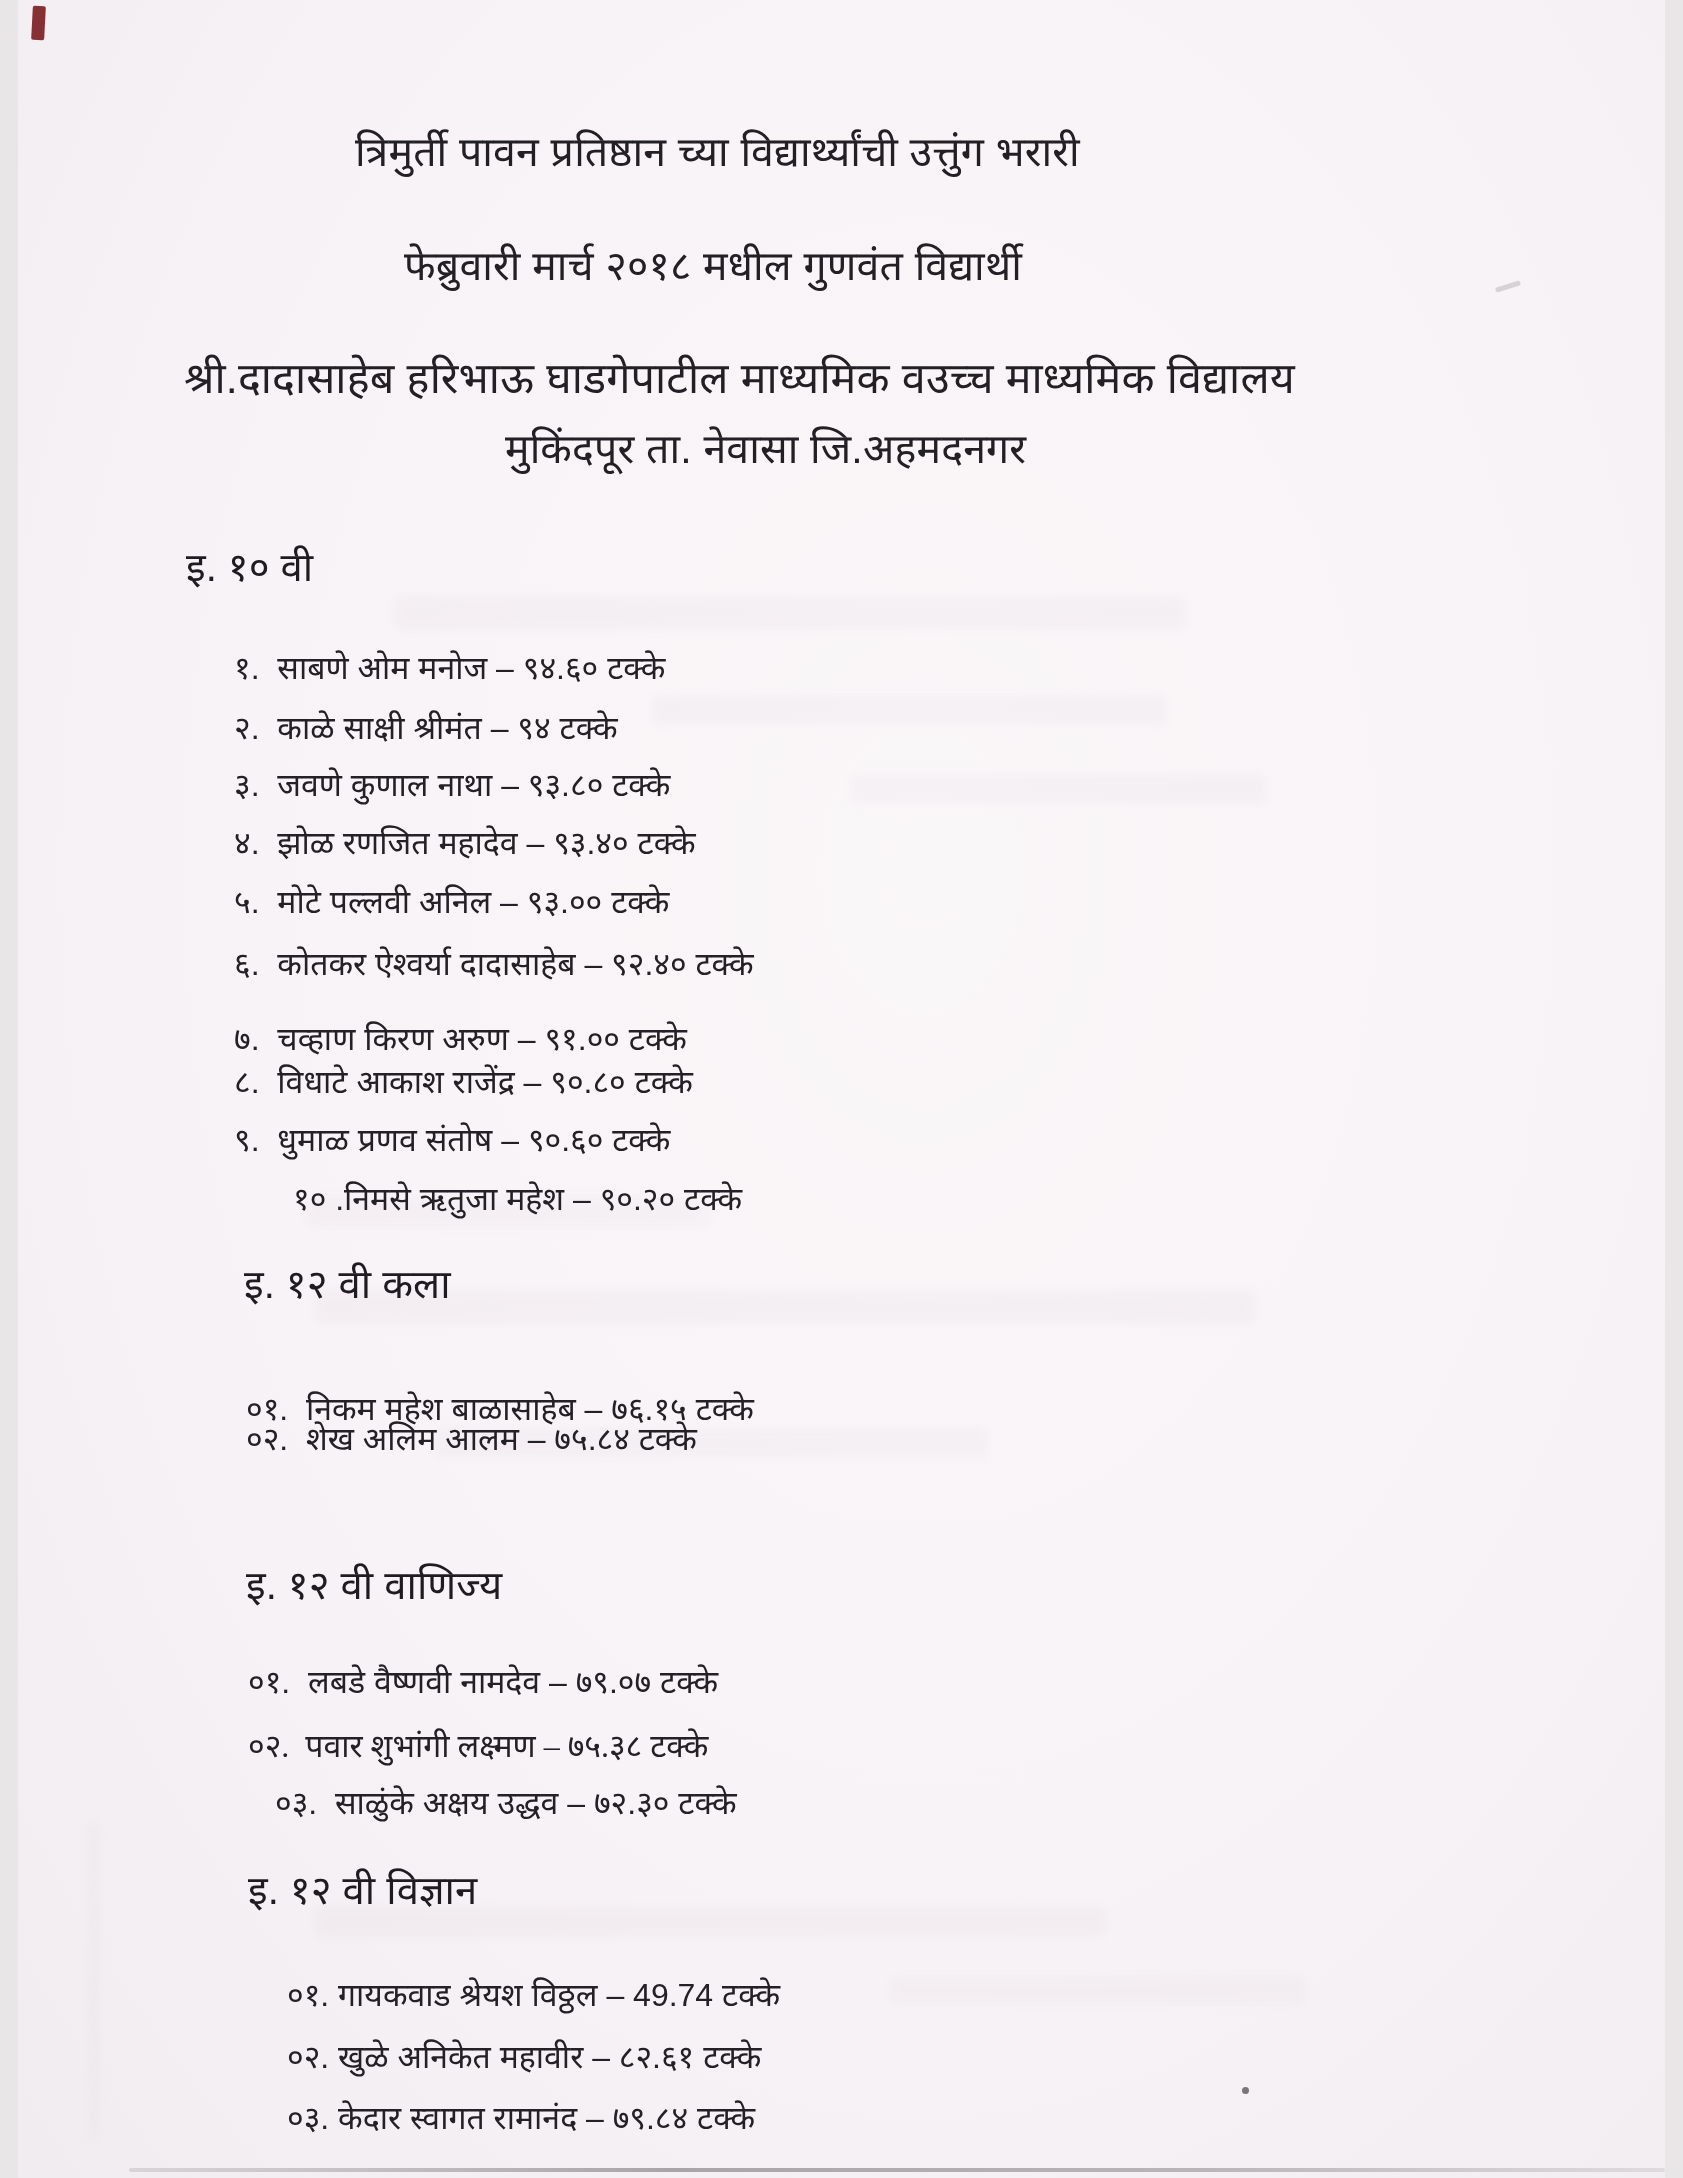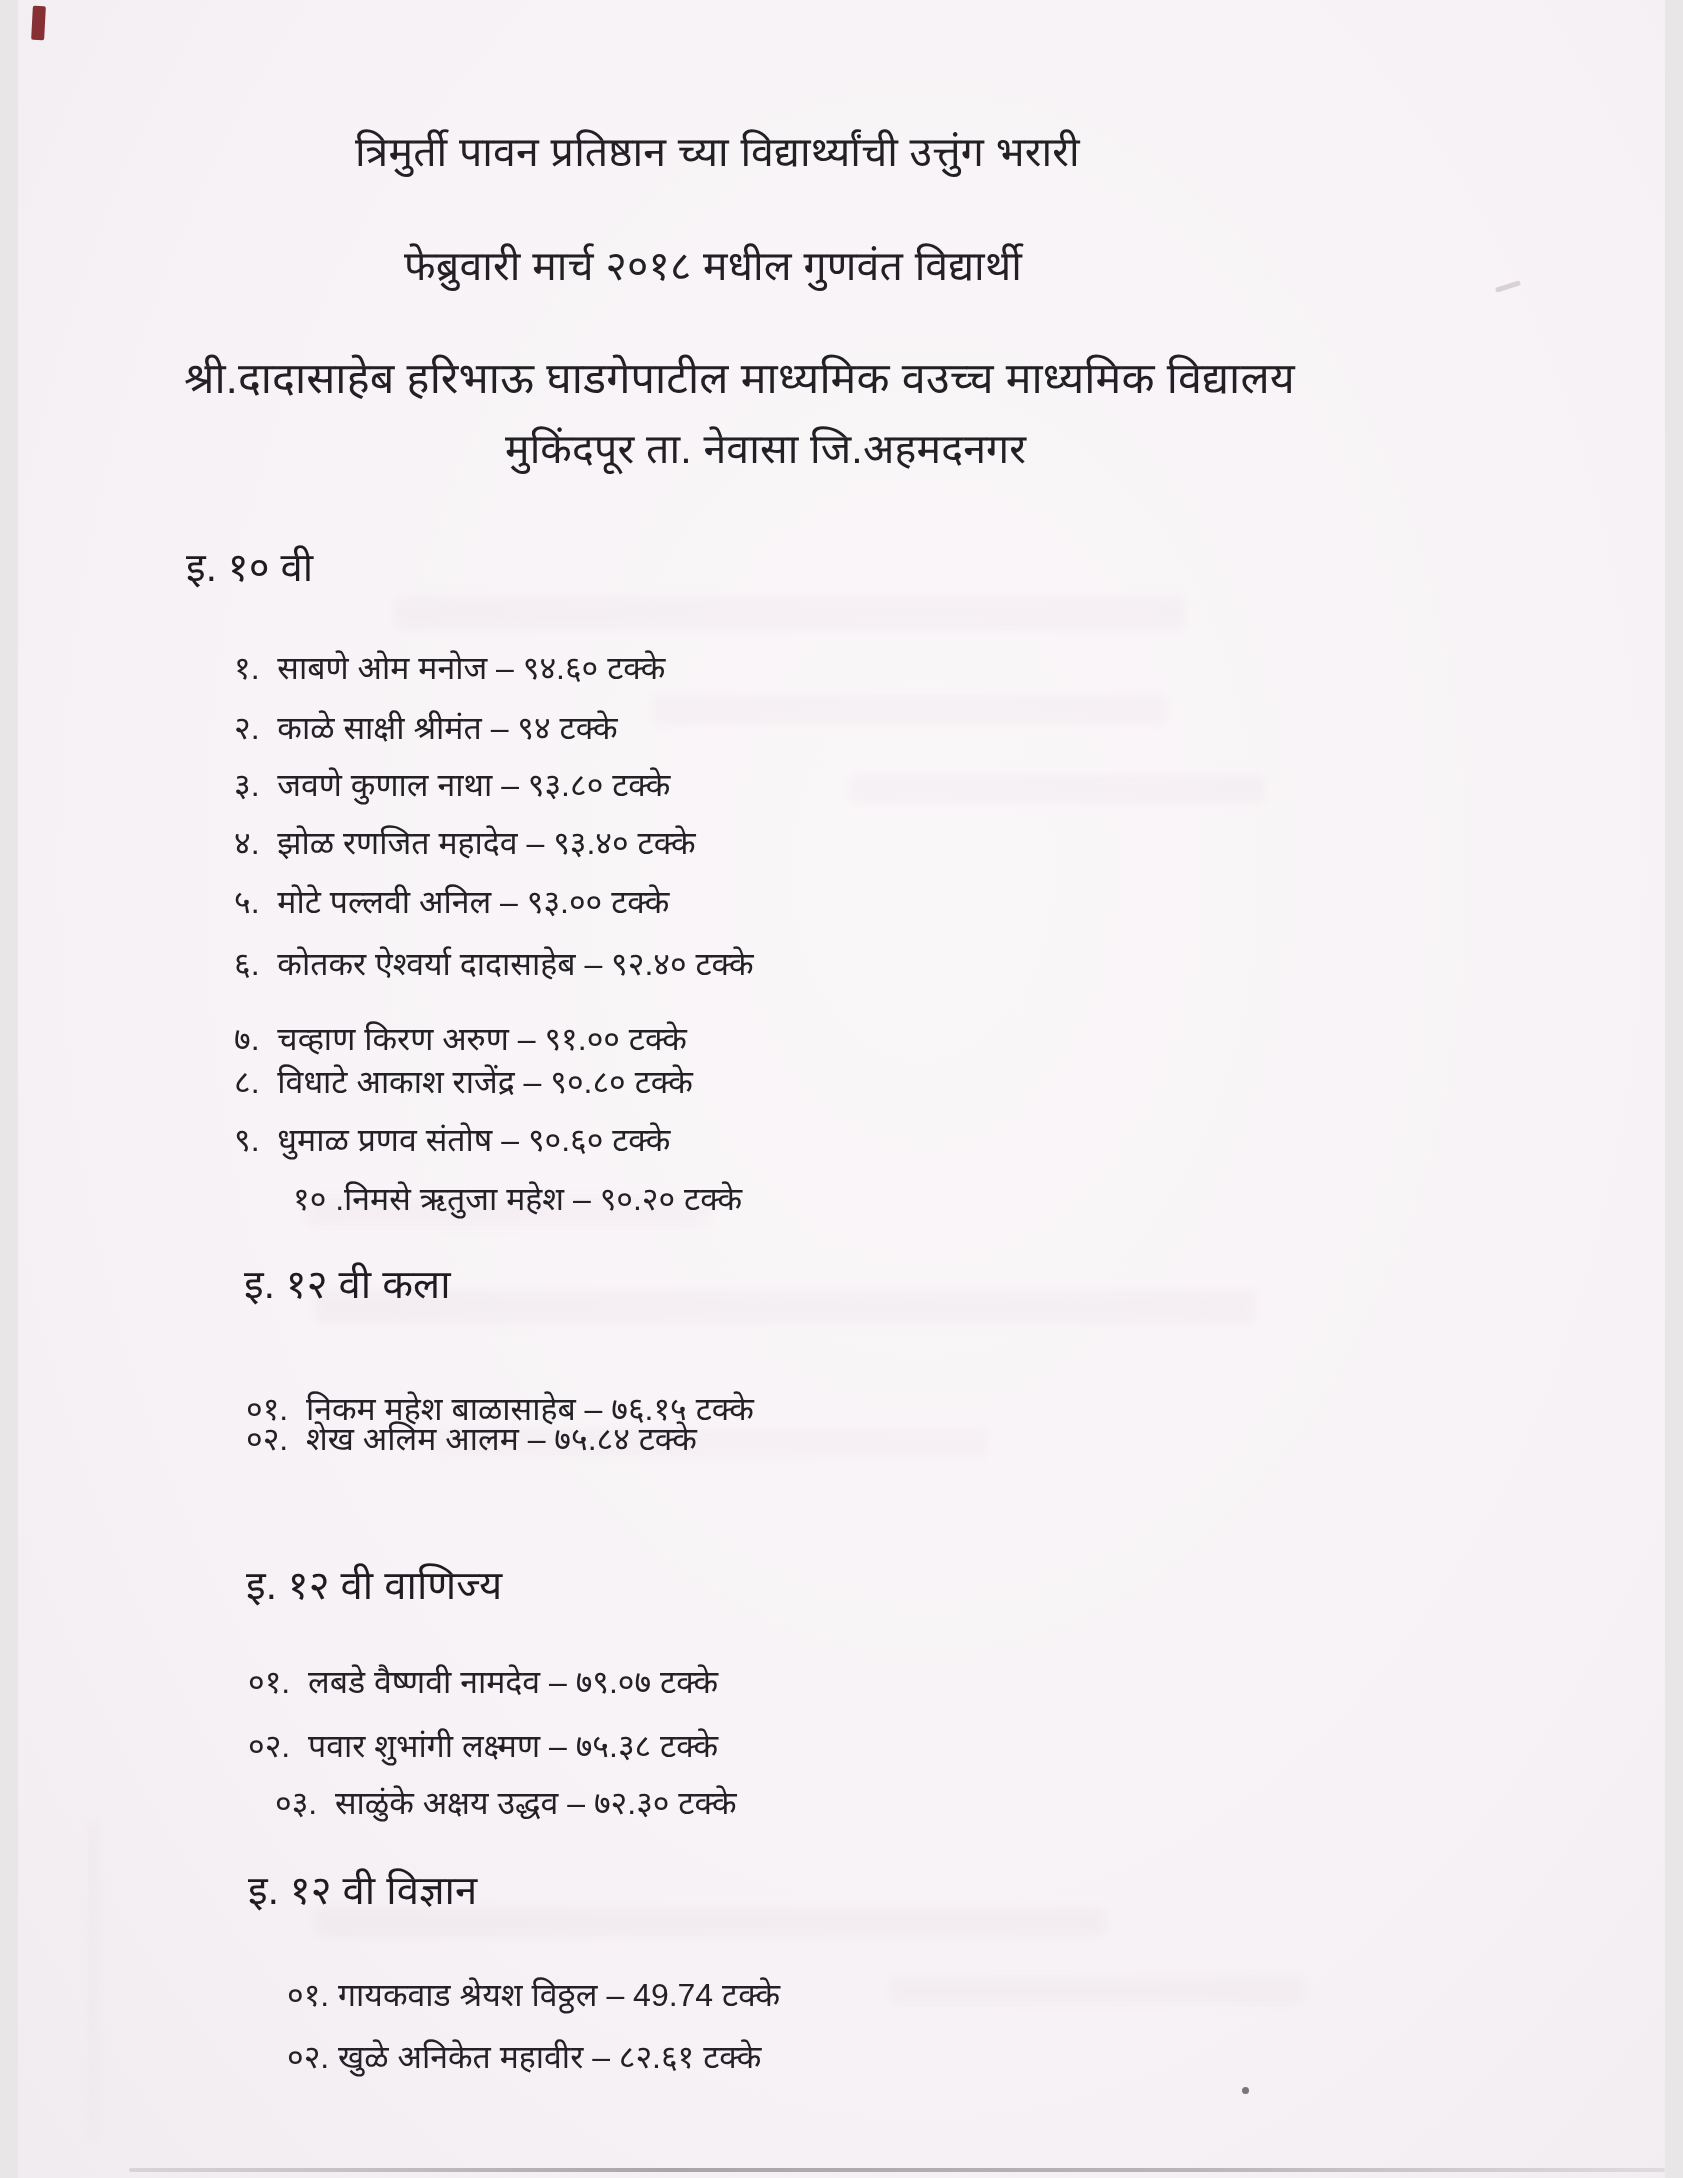--- a/index.html
+++ b/index.html
@@ -78,24 +78,25 @@
   <div class="row" style="left:216px;top:1059px;">८.  विधाटे आकाश राजेंद्र – ९०.८० टक्के</div>
   <div class="row" style="left:216px;top:1117px;">९.  धुमाळ प्रणव संतोष – ९०.६० टक्के</div>
   <div class="row" style="left:275px;top:1176px;">१० .निमसे ऋतुजा महेश – ९०.२० टक्के</div>
 
   <div class="heading" style="left:226px;top:1255px;">इ. १२ वी कला</div>
   <div class="row" style="left:228px;top:1354px;margin-top:32px;">०१.  निकम महेश बाळासाहेब – ७६.१५ टक्के</div>
   <div class="row" style="left:228px;top:1416px;">०२.  शेख अलिम आलम – ७५.८४ टक्के</div>
 
   <div class="heading" style="left:228px;top:1556px;">इ. १२ वी वाणिज्य</div>
   <div class="row" style="left:230px;top:1659px;">०१.  लबडे वैष्णवी नामदेव – ७९.०७ टक्के</div>
-  <div class="row" style="left:230px;top:1723px;">०२.  पवार शुभांगी लक्ष्मण – ७५.३८ टक्के</div>
+  <div class="row" style="left:230px;top:1723px;font-family:Liberation Serif, serif;">०२.  पवार शुभांगी लक्ष्मण – ७५.३८ टक्के</div>
   <div class="row" style="left:229px;top:1780px;margin-left:28px;">०३.  साळुंके अक्षय उद्धव – ७२.३० टक्के</div>
 
   <div class="heading" style="left:230px;top:1861px;">इ. १२ वी विज्ञान</div>
   <div class="row" style="left:269px;top:1972px;">०१. गायकवाड श्रेयश विठ्ठल – 49.74 टक्के</div>
   <div class="row" style="left:269px;top:2034px;">०२. खुळे अनिकेत महावीर – ८२.६१ टक्के</div>
+  <div class="row" style="left:269px;top:2095px;">०३. केदार स्वागत रामानंद – ७९.८४ टक्के</div>
 
   <div class="speck"></div>
   <div class="speck2"></div>
   <div class="scanline"></div>
 </div>
 
 
 </body></html>

